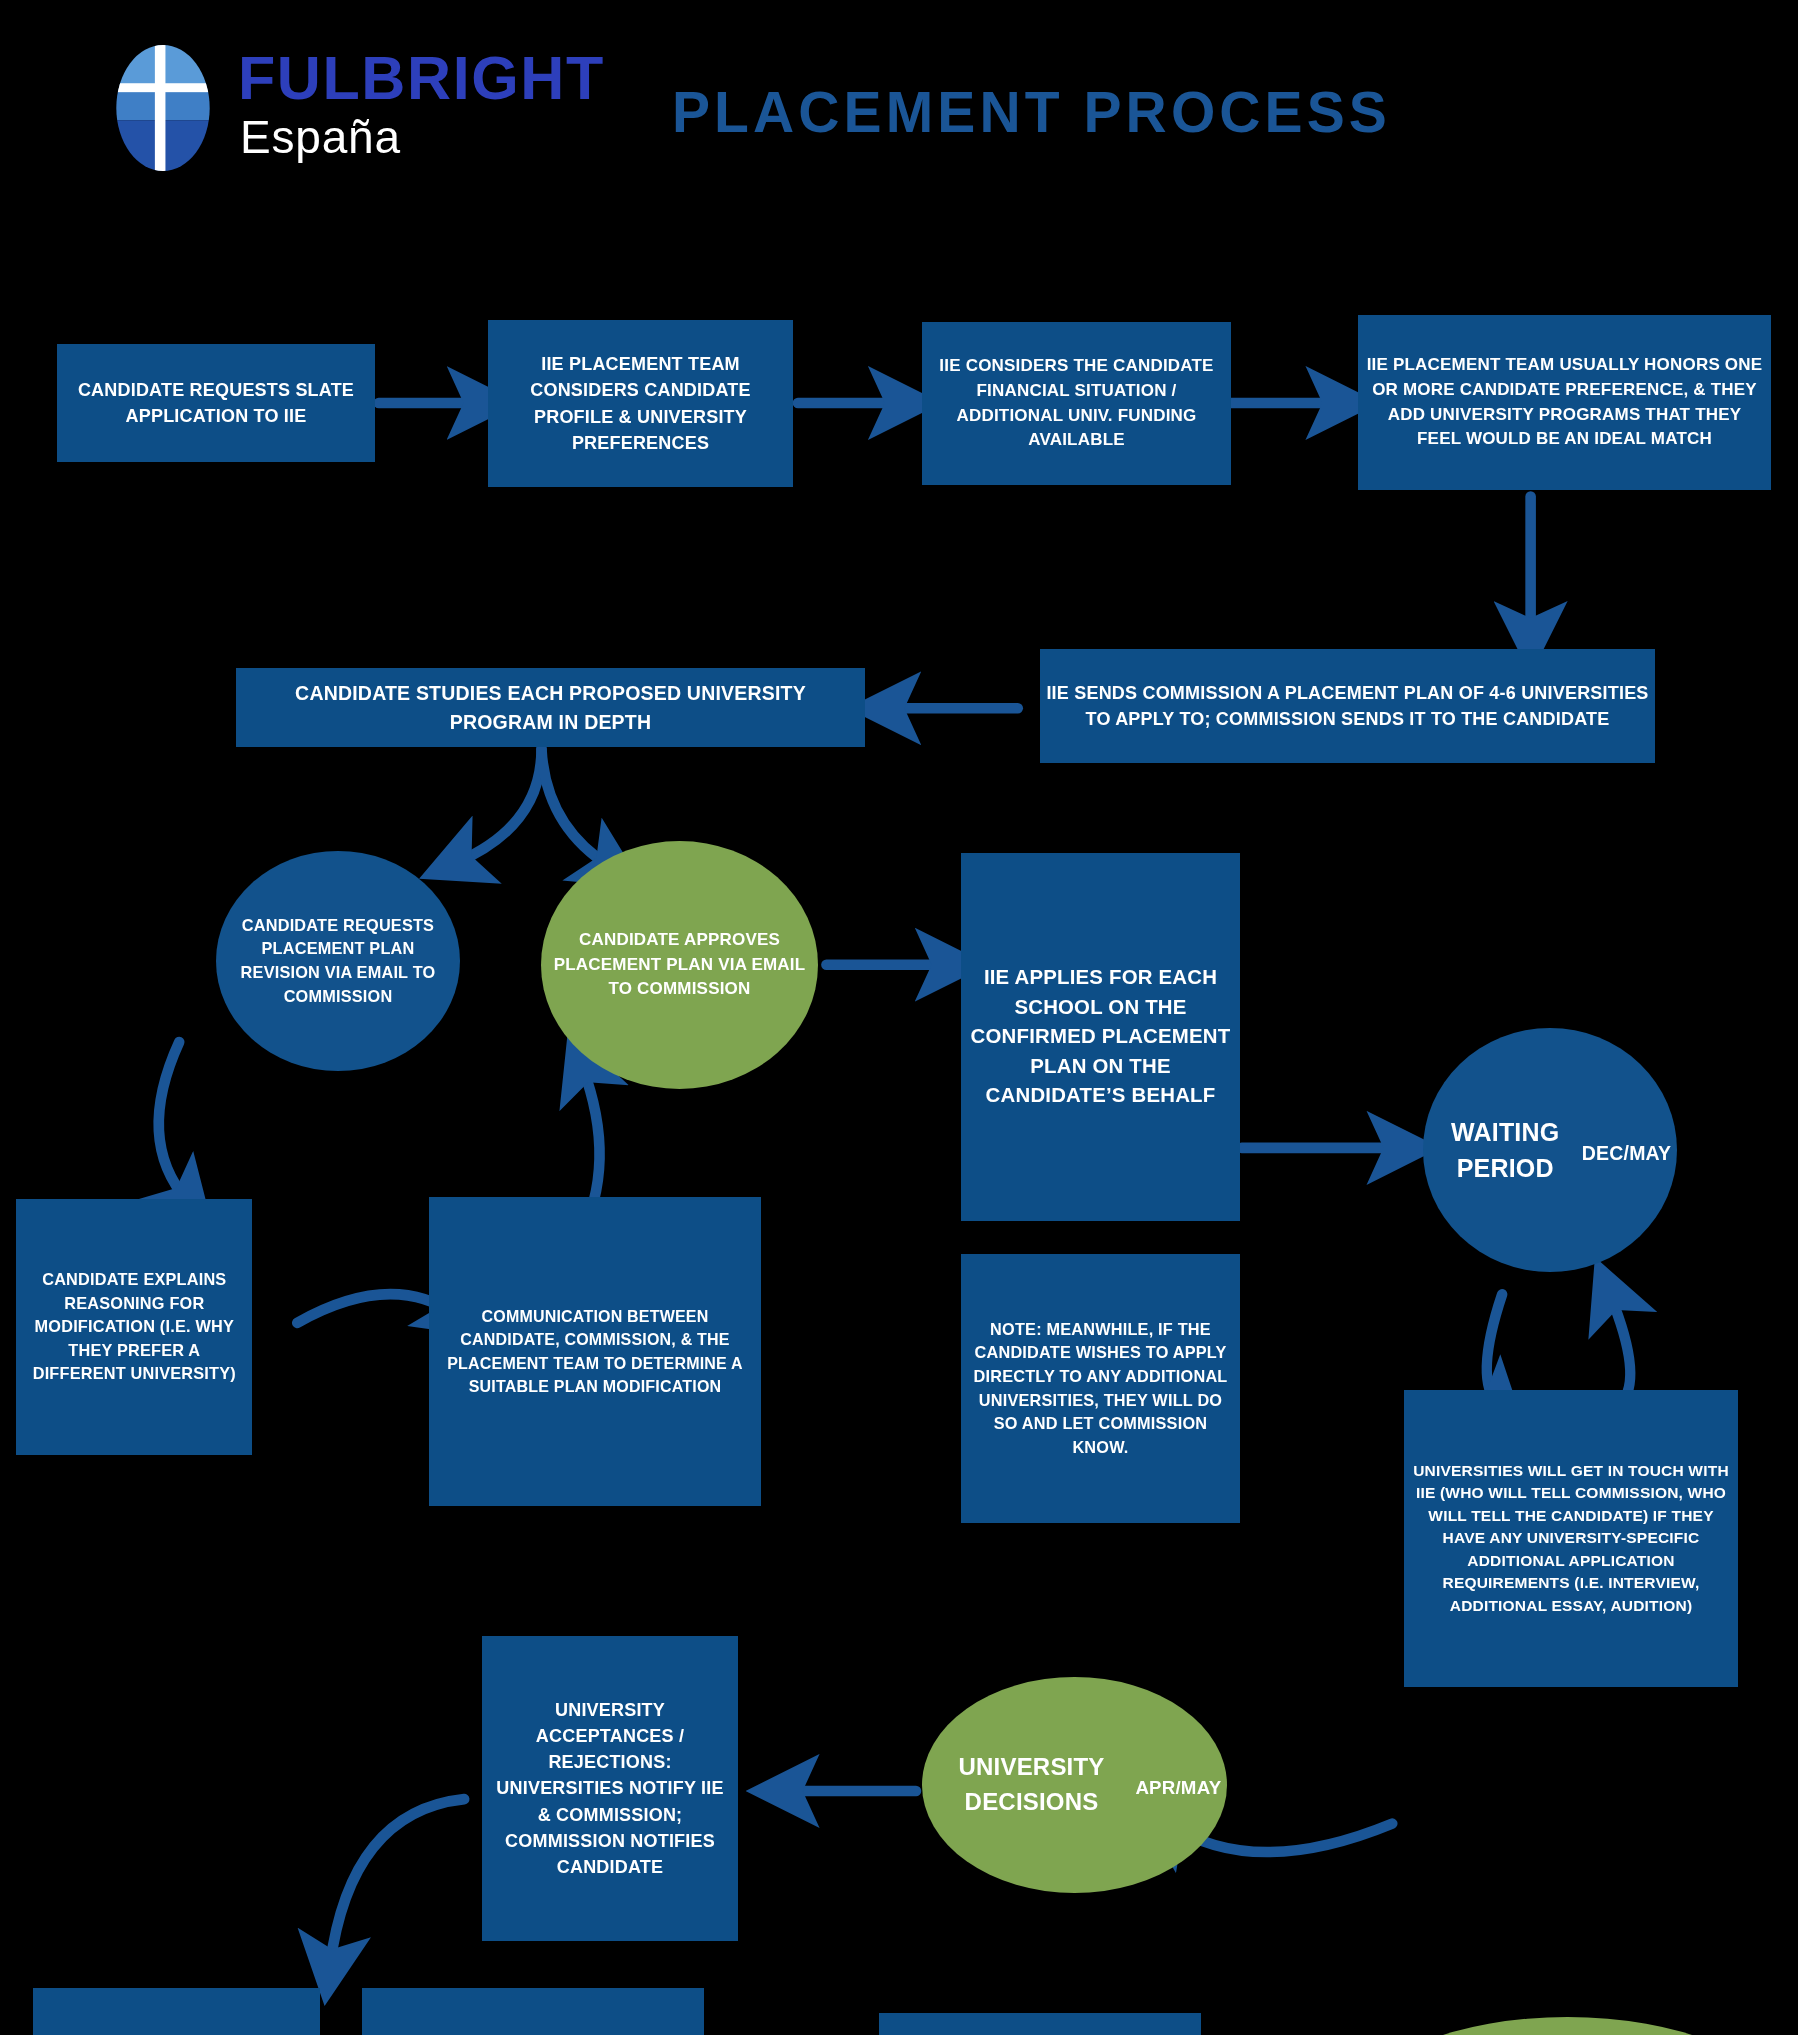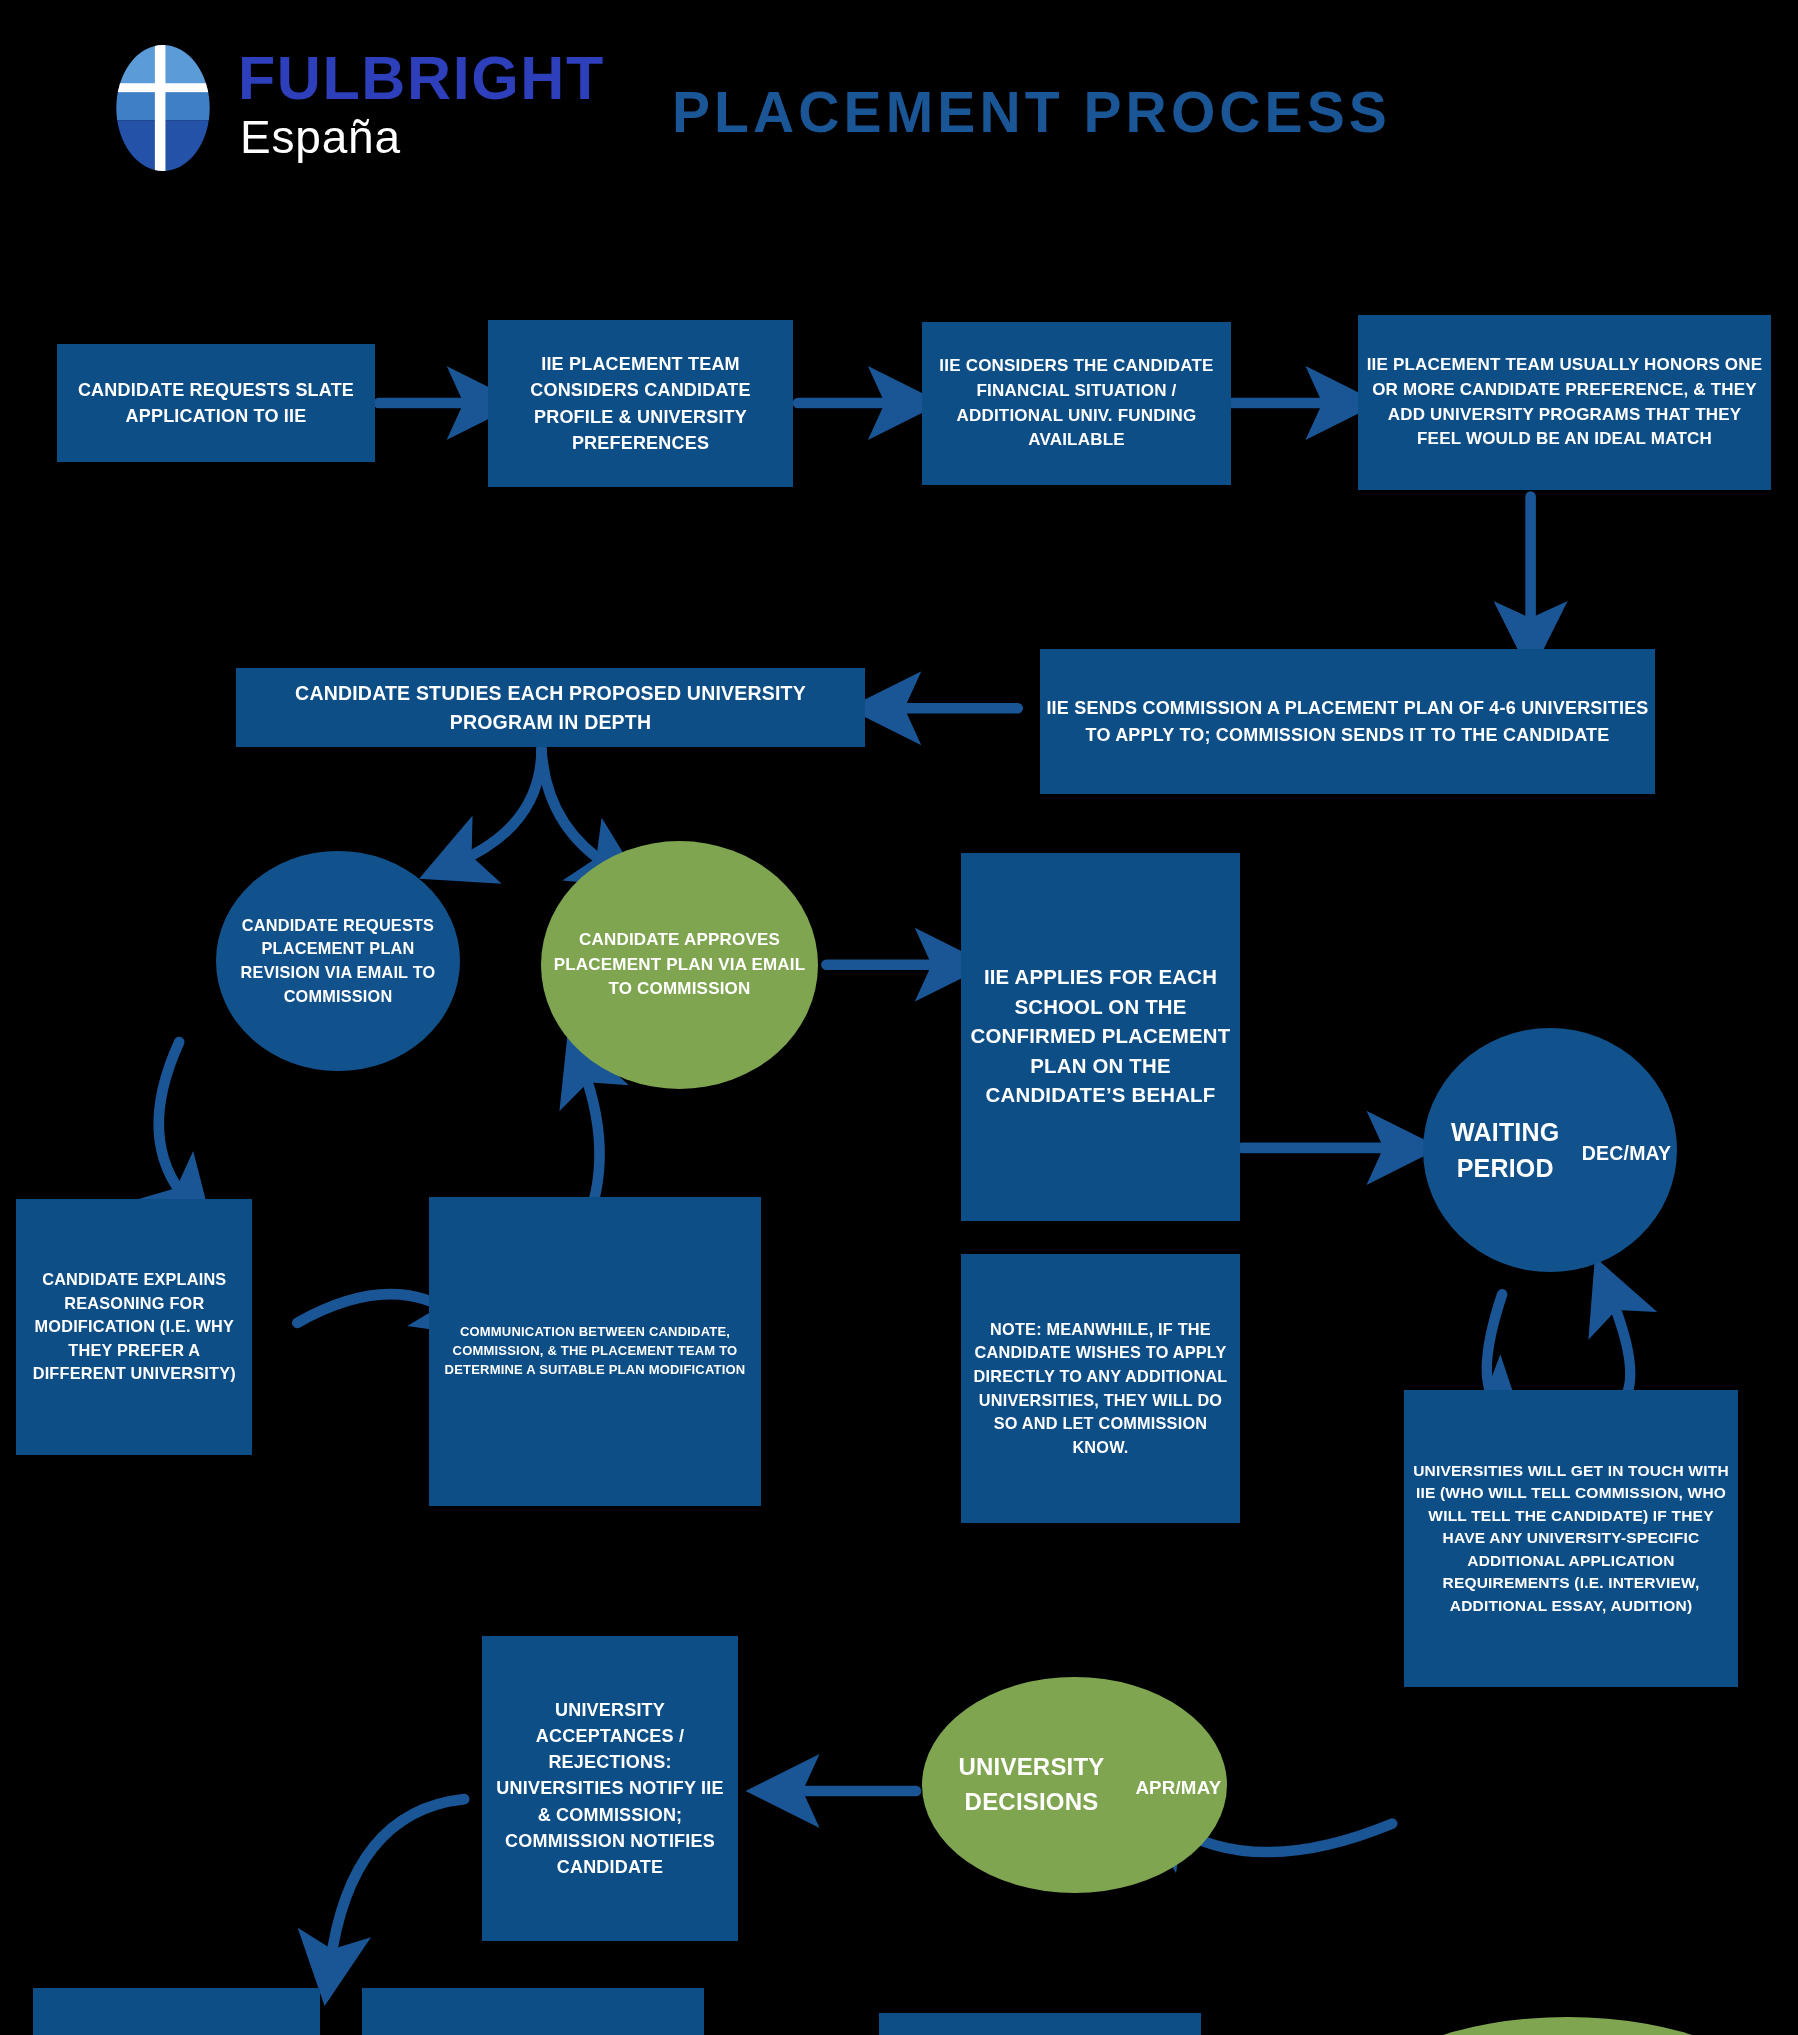--- a/index.html
+++ b/index.html
@@ -133,21 +133,21 @@
   </div>
 
   <div class="node rect" style="left:922px; top:322px;  width:309px;  height:163px;  font-size:17px;">
     <span>IIE CONSIDERS THE CANDIDATE FINANCIAL SITUATION / ADDITIONAL UNIV. FUNDING AVAILABLE</span>
   </div>
 
   <div class="node rect" style="left:1358px; top:315px;  width:413px; height:175px;  font-size:17px;">
     <span>IIE PLACEMENT TEAM USUALLY HONORS ONE OR MORE CANDIDATE PREFERENCE, &amp; THEY ADD UNIVERSITY PROGRAMS THAT THEY FEEL WOULD BE AN IDEAL MATCH</span>
   </div>
 
-  <div class="node rect" style="left:1040px; top:649px; width:615px; height:145px;  font-size:18px;">
+  <div class="node rect" style="left:1040px; top:649px; width:615px; height:114px;  font-size:18px;">
     <span>IIE SENDS COMMISSION A PLACEMENT PLAN OF 4-6 UNIVERSITIES TO APPLY TO; COMMISSION SENDS IT TO THE CANDIDATE</span>
   </div>
 
   <div class="node rect" style="left:236px;  top:668px; width:629px; height:79px;  font-size:19.5px;">
     <span>CANDIDATE STUDIES EACH PROPOSED UNIVERSITY PROGRAM IN DEPTH</span>
   </div>
 
   <div class="node ellipse-blue" style="left:216px;  top:851px; width:244px;  height:220px;  font-size:16.3px;">
     <span>CANDIDATE REQUESTS PLACEMENT PLAN REVISION VIA EMAIL TO COMMISSION</span>
   </div>
@@ -162,21 +162,21 @@
 
   <div class="node ellipse-blue" style="left:1423px; top:1028px; width:254px;  height:244px;  font-size:25px; flex-direction:row;">
     <span>WAITING PERIOD</span>
     <span class="sub">DEC/MAY</span>
   </div>
 
   <div class="node rect" style="left:16.3px;   top:1199px; width:236px;  height:256px;  font-size:16.3px;">
     <span>CANDIDATE EXPLAINS REASONING FOR MODIFICATION (I.E. WHY THEY PREFER A DIFFERENT UNIVERSITY)</span>
   </div>
 
-  <div class="node rect" style="left:429px; top:1197px; width:332px;  height:309px;  font-size:13px;">
+  <div class="node rect" style="left:429px; top:1197px; width:332px;  height:309px;  font-size:16px;">
     <span>COMMUNICATION BETWEEN CANDIDATE, COMMISSION, &amp; THE PLACEMENT TEAM TO DETERMINE A SUITABLE PLAN MODIFICATION</span>
   </div>
 
   <div class="node rect" style="left:961px; top:1254px; width:279px;  height:269px;  font-size:16.3px;">
     <span>NOTE: MEANWHILE, IF THE CANDIDATE WISHES TO APPLY DIRECTLY TO ANY ADDITIONAL UNIVERSITIES, THEY WILL DO SO AND LET COMMISSION KNOW.</span>
   </div>
 
   <div class="node rect" style="left:1404px; top:1390px; width:334px;  height:297px;  font-size:15.5px;">
     <span>UNIVERSITIES WILL GET IN TOUCH WITH IIE (WHO WILL TELL COMMISSION, WHO WILL TELL THE CANDIDATE) IF THEY HAVE ANY UNIVERSITY-SPECIFIC ADDITIONAL APPLICATION REQUIREMENTS (I.E. INTERVIEW, ADDITIONAL ESSAY, AUDITION)</span>
   </div>

